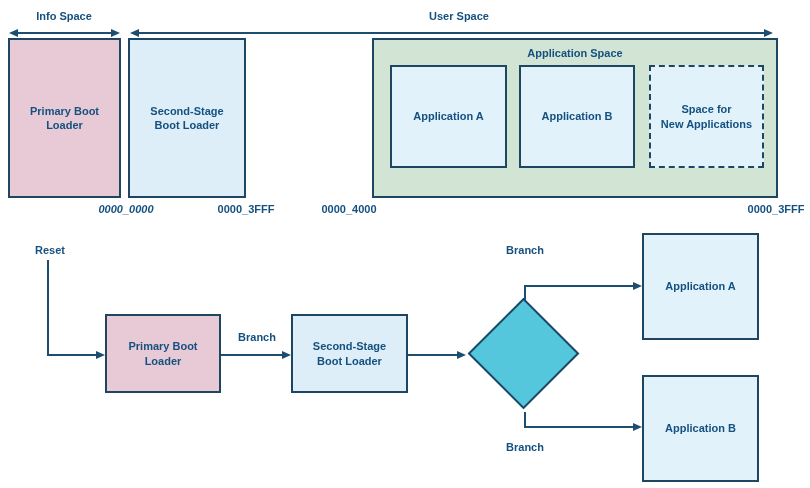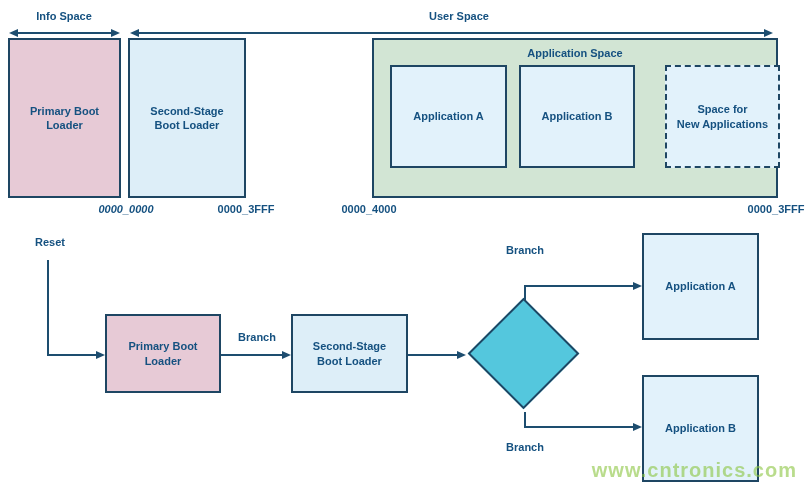--- a/index.html
+++ b/index.html
@@ -69,30 +69,30 @@
 Loader</div>
 
   <div class="box" style="left:128px;top:38px;width:118px;height:160px;background:var(--lblue);">Second-Stage
 Boot Loader</div>
 
 
   <div class="box" style="left:372px;top:38px;width:406px;height:160px;background:var(--green);align-items:flex-start;">
     <div class="lbl" style="left:0;right:0;top:7px;position:absolute;">Application Space</div>
     <div class="box" style="left:16px;top:25px;width:117px;height:103px;background:var(--llblue);">Application A</div>
     <div class="box" style="left:145px;top:25px;width:116px;height:103px;background:var(--llblue);">Application B</div>
-    <div class="box dashed" style="left:275px;top:25px;width:115px;height:103px;background:var(--llblue);margin-left:16px;">Space for
+    <div class="box dashed" style="left:275px;top:25px;width:115px;height:103px;background:var(--llblue);">Space for
 New Applications</div>
   </div>
 
   <div class="lbl ctr" style="left:126px;top:203px;font-style:italic;">0000_0000</div>
   <div class="lbl ctr" style="left:246px;top:203px;">0000_3FFF</div>
-  <div class="lbl ctr" style="left:369px;top:203px;">0000_4000</div>
+  <div class="lbl ctr" style="left:349px;top:203px;">0000_4000</div>
   <div class="lbl ctr" style="left:776px;top:203px;">0000_3FFF</div>
 
-  <div class="lbl" style="left:35px;top:236px;text-align:center;">Reset</div>
+  <div class="lbl" style="left:35px;top:244px;text-align:center;">Reset</div>
 
   <div>
     <div class="vl" style="left:47px;top:260px;height:96px;"></div>
     <div class="hl" style="left:47px;top:354px;width:50px;"></div>
     <div class="ah r" style="left:96px;top:351px;"></div>
   </div>
 
   <div class="box" style="left:105px;top:314px;width:116px;height:79px;background:var(--pink);">Primary Boot
 Loader</div>
 
@@ -123,15 +123,14 @@
   <div>
     <div class="vl" style="left:524px;top:412px;height:16px;"></div>
     <div class="hl" style="left:524px;top:426px;width:109px;"></div>
     <div class="ah r" style="left:633px;top:423px;"></div>
   </div>
 
   <div class="box" style="left:642px;top:233px;width:117px;height:107px;background:var(--llblue);">Application A</div>
 
   <div class="box" style="left:642px;top:375px;width:117px;height:107px;background:var(--llblue);">Application B</div>
 
-  <div id="watermark">www.cntronics.com</div>
 
 </div>
 
 </body></html>

